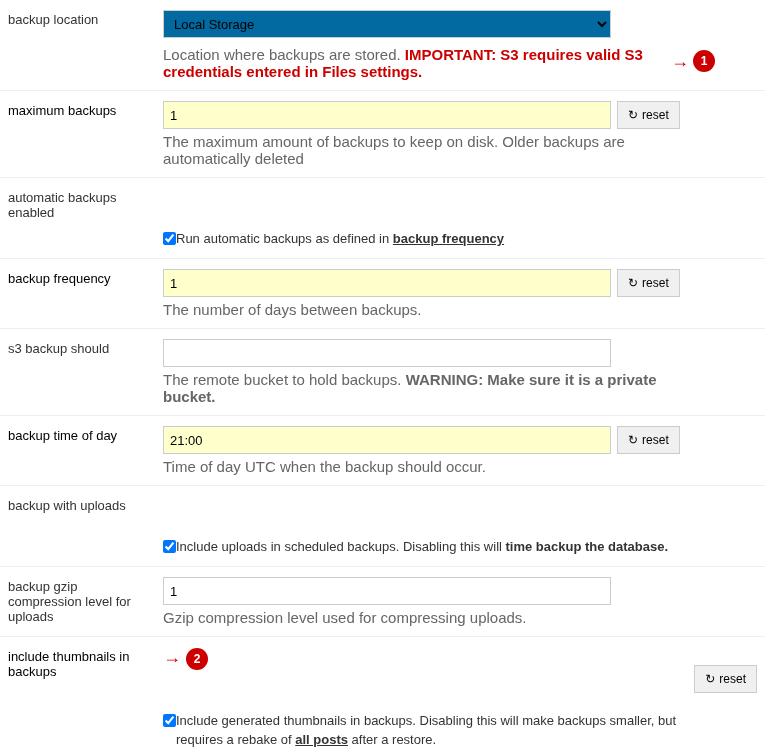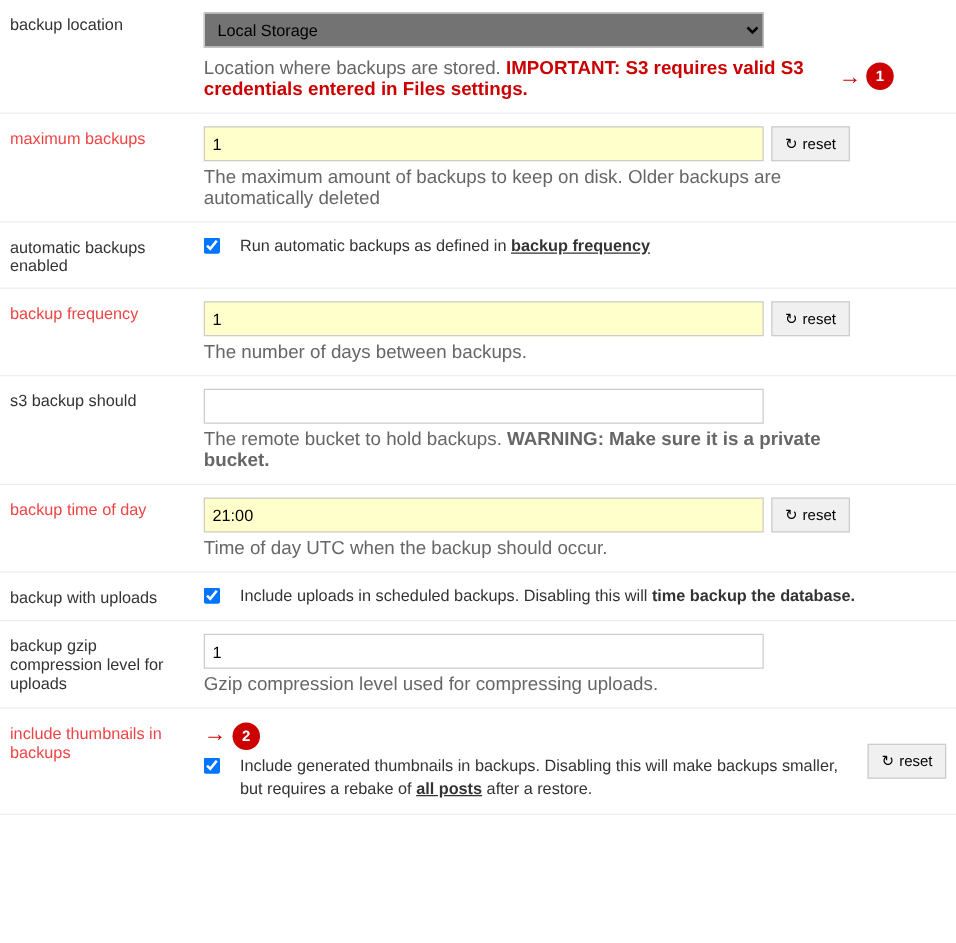--- a/index.html
+++ b/index.html
@@ -19,21 +19,21 @@
       vertical-align: top;
       border-bottom: 1px solid #eee;
     }
     .settings-table td:first-child {
       width: 155px;
       font-size: 13px;
       padding-right: 10px;
       padding-top: 12px;
     }
     .label-yellow {
-      color: #ef4444;
+      color: #000000;
       font-weight: normal;
     }
     .label-black {
       color: #333;
       font-weight: normal;
     }
     .input-yellow {
       background-color: #ffffcc;
       border: 1px solid #ccc;
       width: 448px;
@@ -43,21 +43,21 @@
     }
     .input-white {
       background-color: #fff;
       border: 1px solid #ccc;
       width: 448px;
       padding: 4px 6px;
       font-size: 13px;
       height: 28px;
     }
     .select-field {
-      background-color: #737373;
+      background-color: #0369a1;
       border: 1px solid #ccc;
       width: 448px;
       padding: 4px 6px;
       font-size: 13px;
       height: 28px;
       appearance: auto;
     }
     .description {
       font-size: 15px;
       color: #666;
@@ -77,24 +77,25 @@
       margin-left: 6px;
       white-space: nowrap;
     }
     .input-row {
       display: flex;
       align-items: flex-start;
     }
     .checkbox-label {
       display: flex;
       align-items: flex-start;
-      gap: 16px;
+      gap: 0;
       font-size: 13px;
       color: #333;
       line-height: 1.4;
+      margin-top: 42px;
     }
     .checkbox-label input[type="checkbox"] {
       margin-top: 2px;
       flex-shrink: 0;
     }
     .important-text {
       color: #cc0000;
     }
     .bold-text {
       font-weight: bold;

